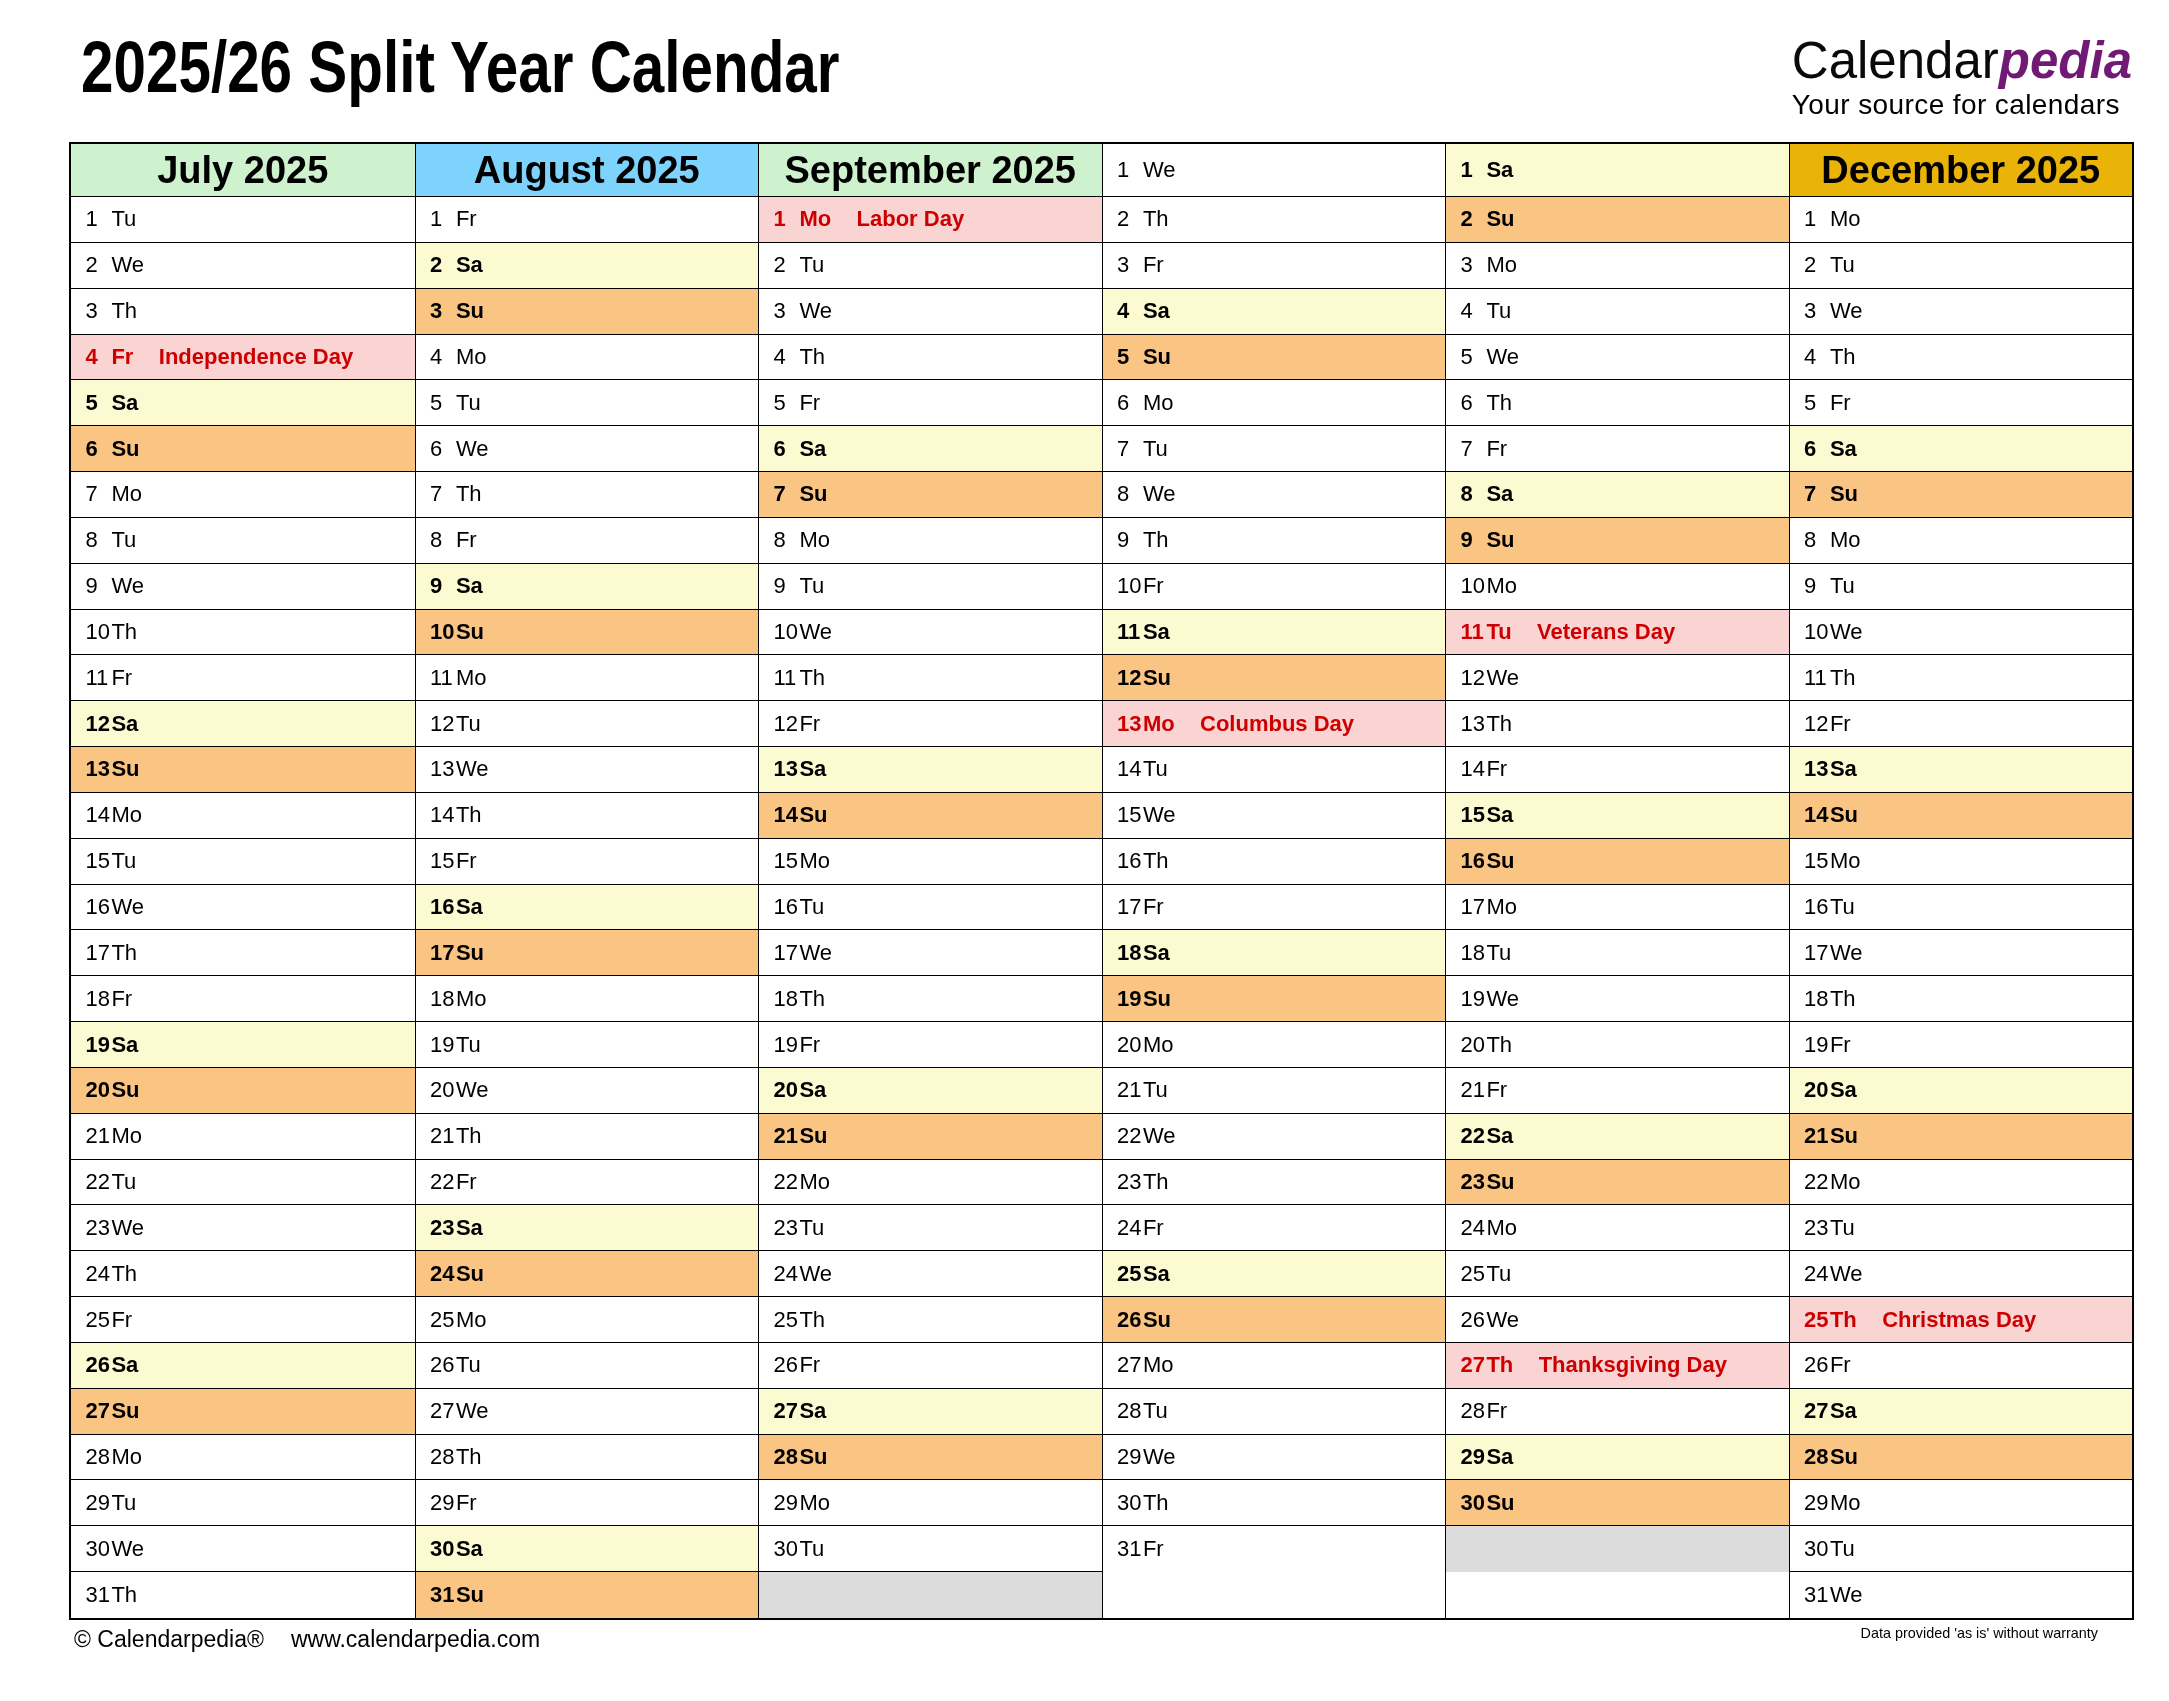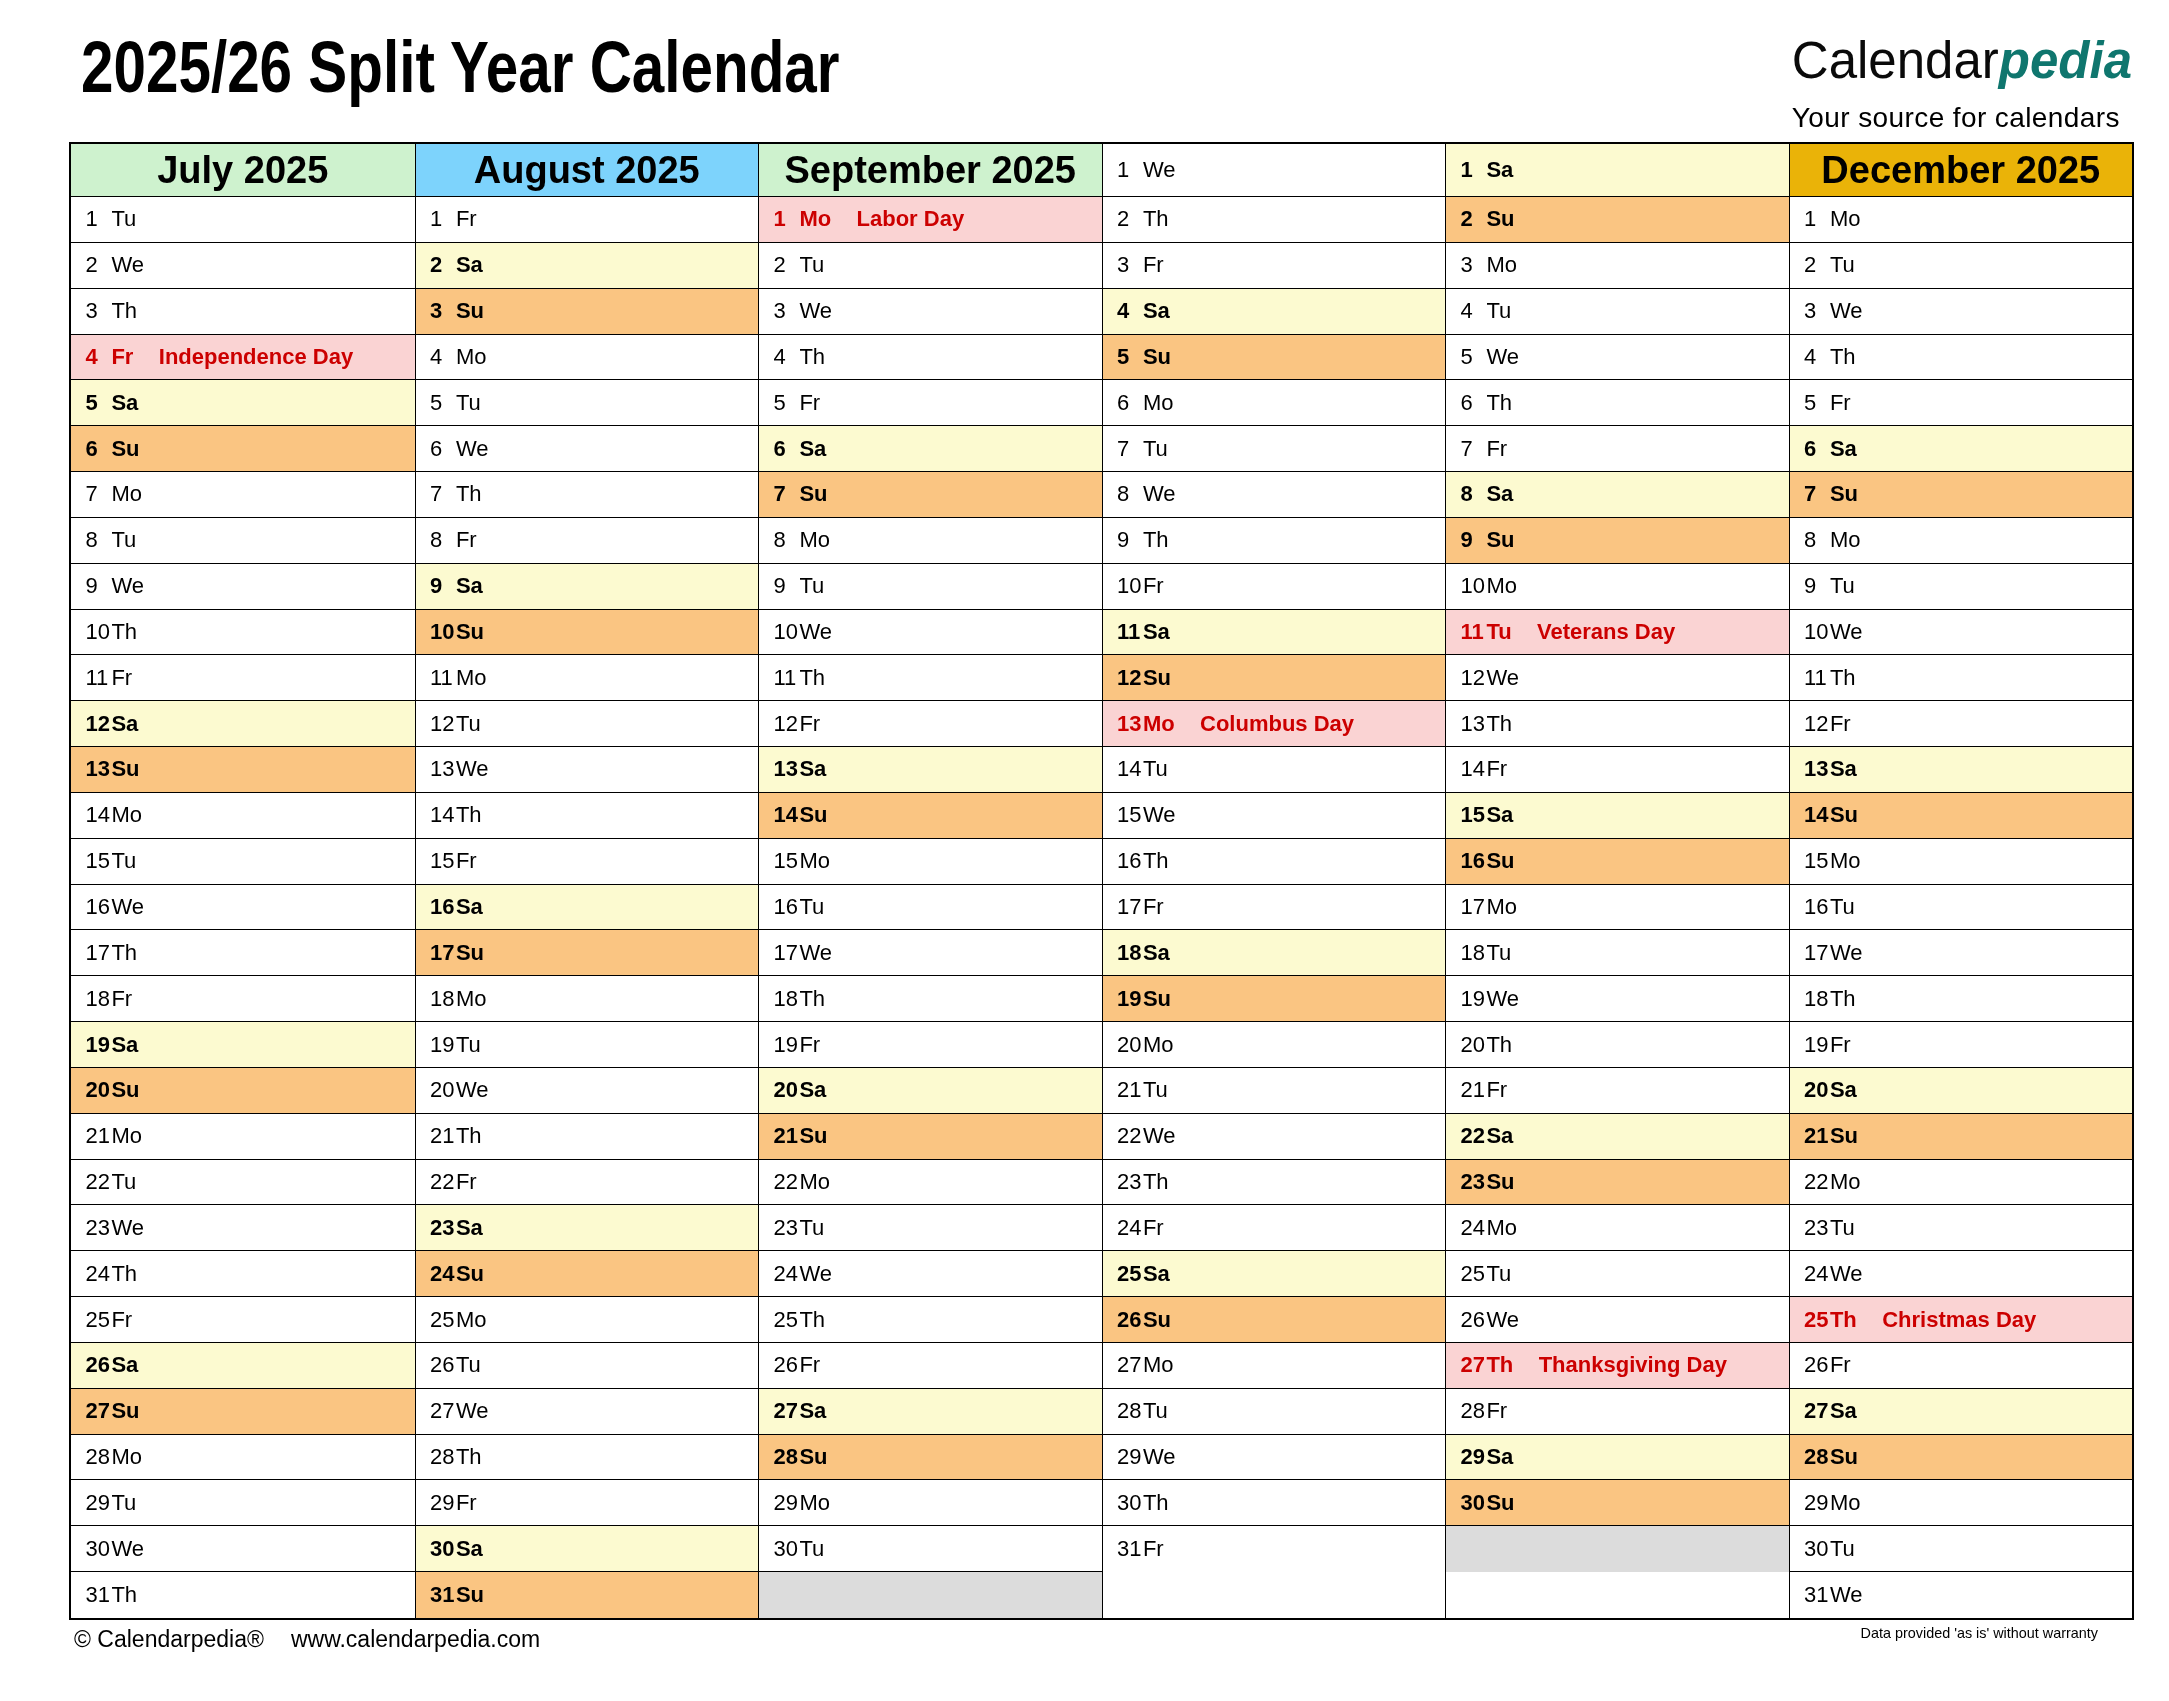--- a/index.html
+++ b/index.html
@@ -9,21 +9,21 @@
   }
   .title {
     position:absolute; left:81px; top:25.4px; margin:0;
     font-size:73px; font-weight:700; white-space:nowrap;
     transform:scaleX(0.80); transform-origin:left top; letter-spacing:0;
   }
   .logo { position:absolute; right:38px; top:34px; text-align:left; }
   .logo-line { font-size:51px; line-height:1.05; white-space:nowrap; }
   .logo-black { color:#0a0a0a; }
   .logo-red { font-weight:700; font-style:italic; }
-  .logo-tagline { font-size:28px; margin-top:14px; letter-spacing:0.4px; white-space:nowrap; }
+  .logo-tagline { font-size:28px; margin-top:1px; letter-spacing:0.4px; white-space:nowrap; }
 
   .calendar {
     position:absolute; left:69px; top:142px; width:2065px; height:1478px;
     border:2.5px solid #000; box-sizing:border-box;
     display:grid; grid-template-columns:repeat(6,1fr); background:#fff;
   }
   .month { display:grid; grid-template-rows:53px repeat(31,1fr); border-left:1.7px solid #000; min-width:0; }
   .month:first-child { border-left:none; }
   .month-header {
     border-bottom:1.7px solid #000; display:flex; align-items:center; justify-content:center;
@@ -47,21 +47,21 @@
   .footer-right { position:absolute; right:72px; top:1625px; font-size:14.4px; white-space:nowrap; }
 </style>
 </head>
 <body>
 
 <div class="page">
 
   <h1 class="title">2025/26 Split Year Calendar</h1>
 
   <div class="logo">
-    <div class="logo-line"><span class="logo-black">Calendar</span><span class="logo-red" style="color: #0f766e;">pedia</span></div>
+    <div class="logo-line"><span class="logo-black">Calendar</span><span class="logo-red" style="color: #701a75;">pedia</span></div>
     <div class="logo-tagline">Your source for calendars</div>
   </div>
 
   <div class="calendar">
       <div class="month">
         <div class="month-header" style="background: rgb(206, 242, 206);">July 2025</div>
         <div class="day-row">
           <span class="day-num">1</span>
           <span class="day-wd">Tu</span>
         </div>

